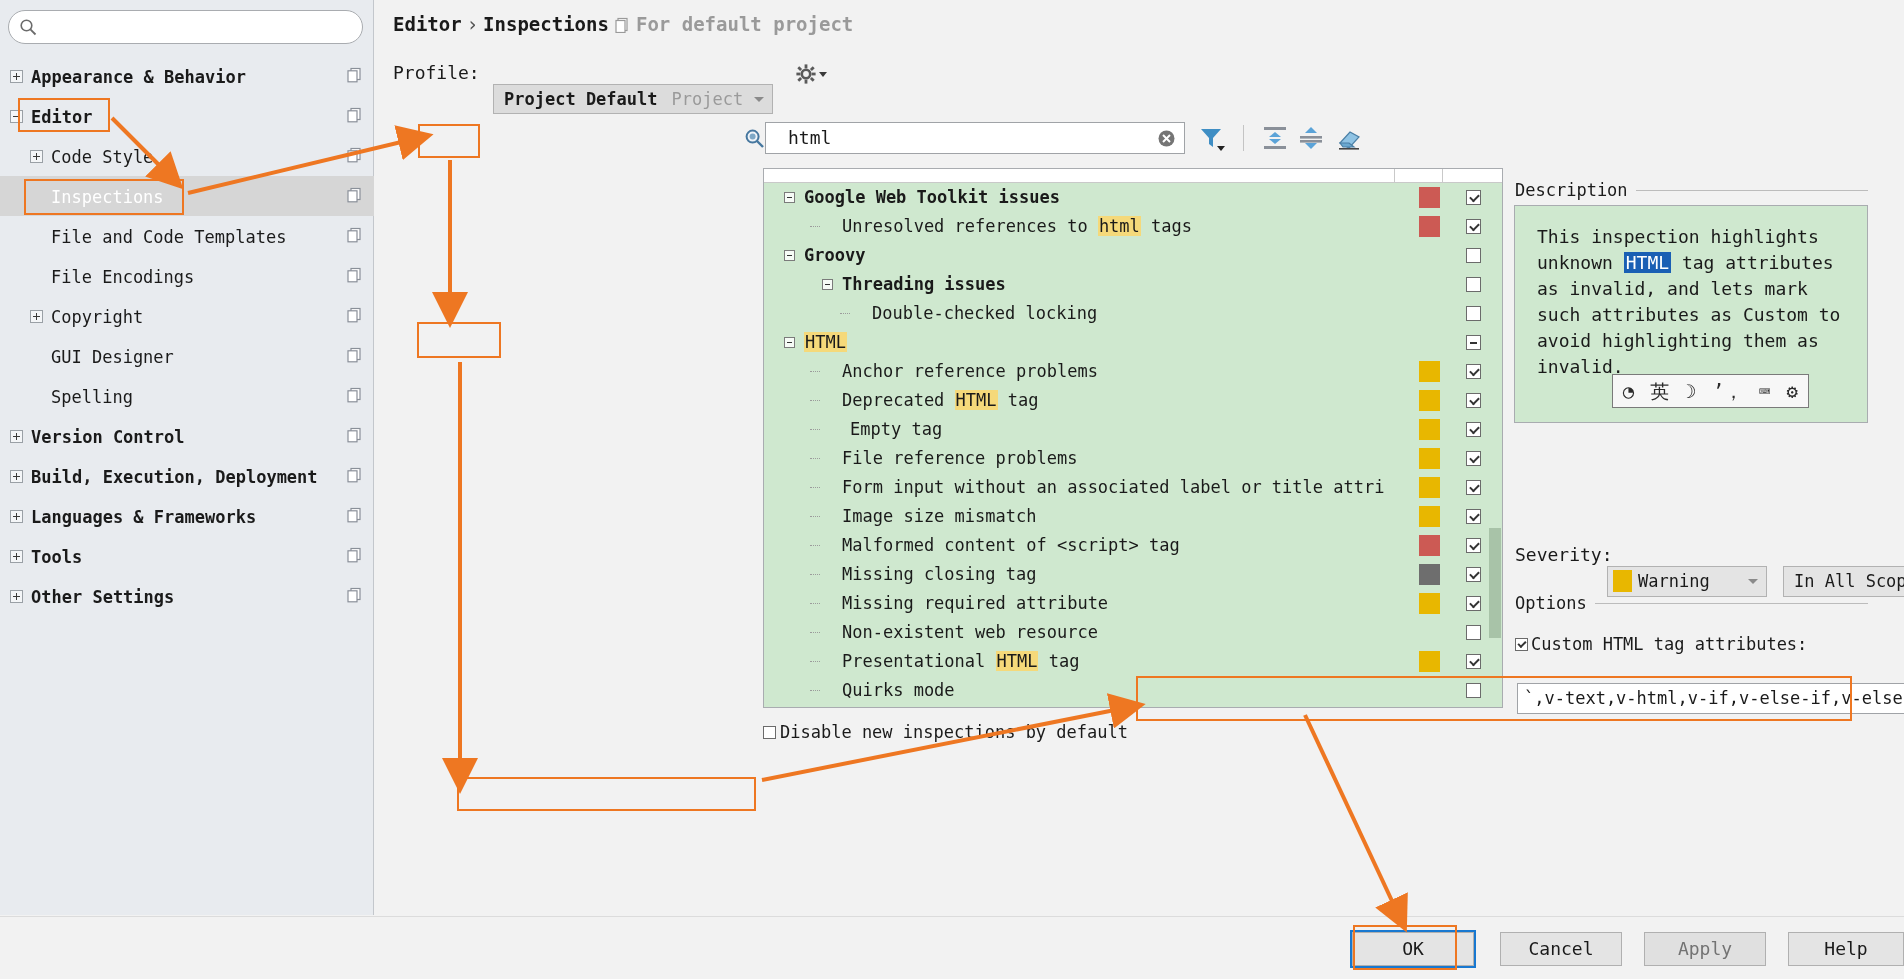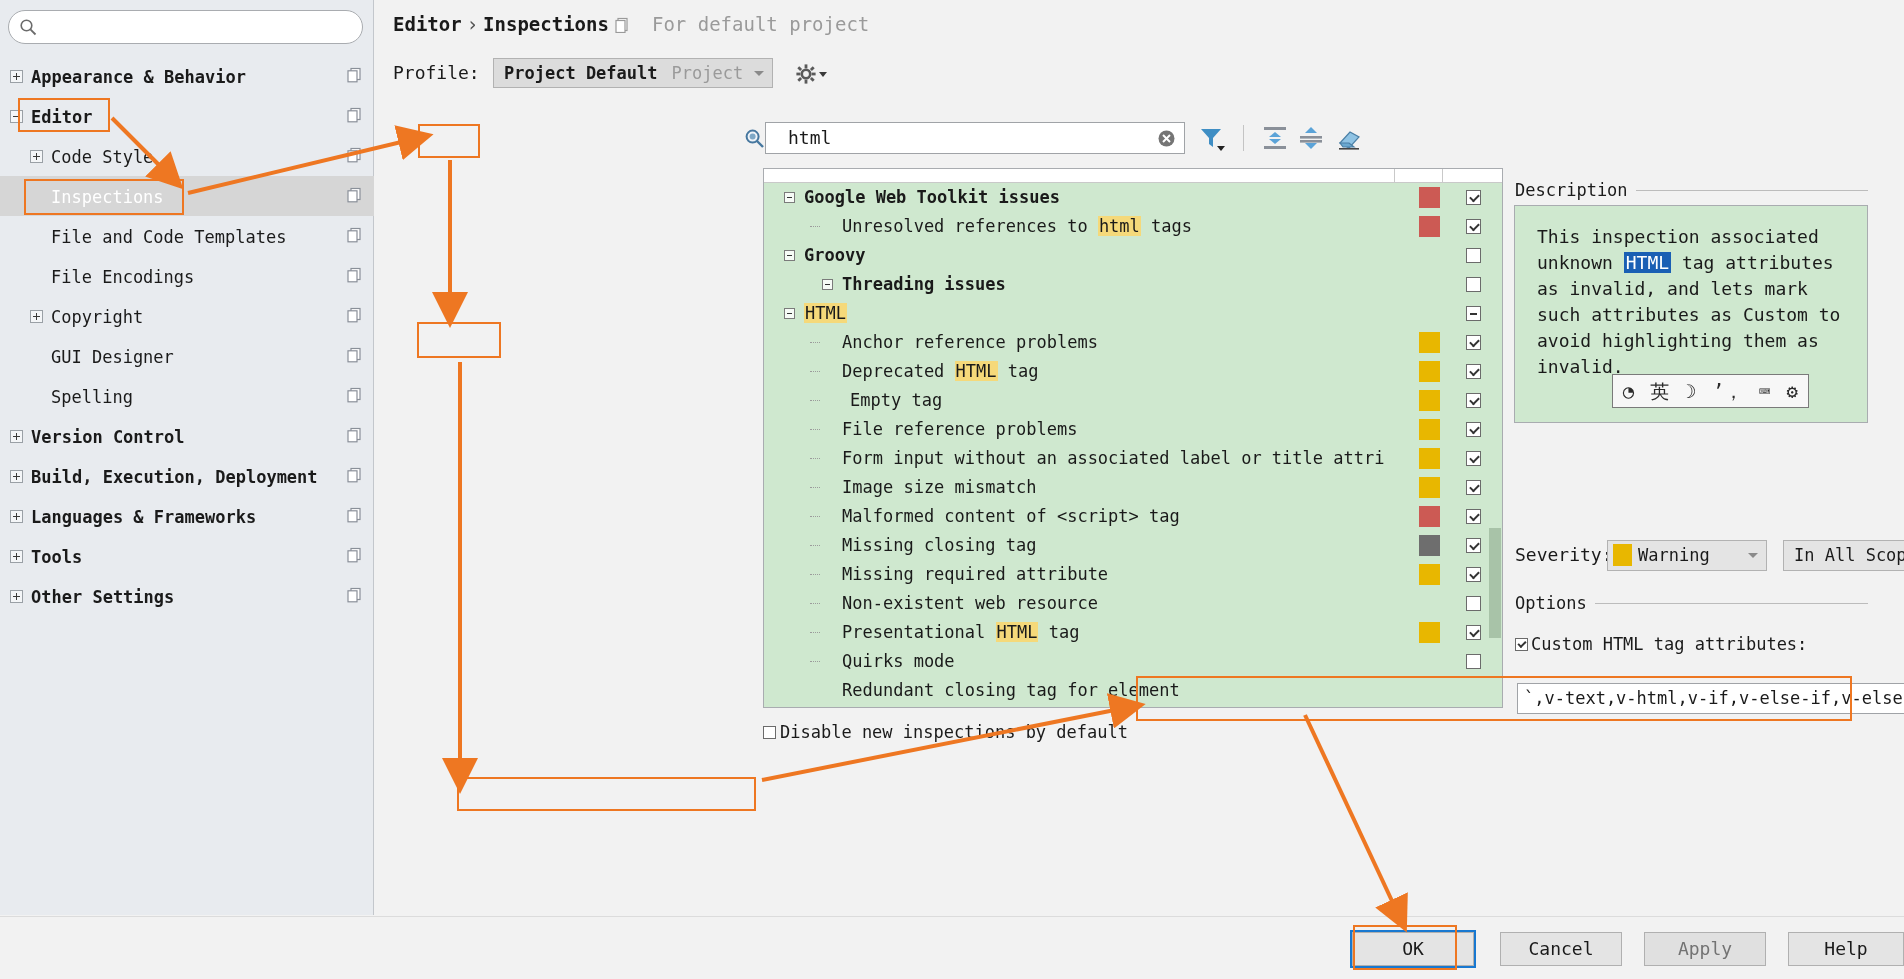--- a/index.html
+++ b/index.html
@@ -56,28 +56,28 @@
     position: absolute; right: 12px; top: 11px; width: 16px; height: 16px;
   }
 
   
   .main { position: absolute; left: 375px; top: 0; right: 0; height: 915px; background: #f2f2f2; }
   .breadcrumb {
     position: absolute; left: 18px; top: 13px; font-size: 19px;
   }
   .breadcrumb .crumb { font-weight: bold; }
   .breadcrumb .sep { color: #555; margin: 0 5px; font-weight: normal; }
-  .breadcrumb .sub { color: #9a9a9a; font-weight: normal; margin-left: 22px; }
+  .breadcrumb .sub { color: #9a9a9a; font-weight: bold; margin-left: 6px; }
   .bcicon { display: inline-block; width: 15px; height: 16px; vertical-align: -2px; margin-left: 6px; }
 
   .profile-row { position: absolute; left: 18px; top: 58px; height: 34px; }
   .profile-label { position: absolute; left: 0; top: 4px; font-size: 18px; }
   .combo {
     position: absolute; background: #dcdcdc; border: 1px solid #b2b2b2;
-    height: 30px; line-height: 28px; padding-left: 10px;
+    height: 30px; line-height: 28px; padding-left: 10px; margin-top: 26px;
   }
   #profile-combo { left: 100px; top: 0; width: 280px; }
   #profile-combo .val { font-weight: bold; }
   #profile-combo .scope { color: #9a9a9a; margin-left: 14px; }
   .combo .arrow {
     position: absolute; right: 8px; top: 12px;
     width: 0; height: 0; border-left: 5px solid transparent;
     border-right: 5px solid transparent; border-top: 5px solid #8a8a8a;
   }
   .gear-btn { position: absolute; left: 400px; top: 4px; width: 34px; height: 24px; }
@@ -380,20 +380,25 @@
             <span class="chk"></span>
           </div>
           <div class="irow">
             <span style="position: absolute; left: 46px; top: 9px; width: 11px; height: 11px; border: 1px solid rgb(123, 123, 123); background: rgb(246, 251, 246);">
               <span style="position:absolute;left:2px;top:4px;width:5px;height:1px;background:#333"></span>
             </span>
             <span class="itxt" style="left: 66px; font-weight: bold;">Threading issues</span>
             <span class="chk"></span>
           </div>
           <div class="irow">
+            <span style="position: absolute; left: 64px; top: 14px; width: 10px; height: 1px; border-top: 1px dotted rgb(155, 155, 155);"></span>
+            <span class="itxt" style="left: 96px;">Double-checked locking</span>
+            <span class="chk"></span>
+          </div>
+          <div class="irow">
             <span style="position: absolute; left: 8px; top: 9px; width: 11px; height: 11px; border: 1px solid rgb(123, 123, 123); background: rgb(246, 251, 246);">
               <span style="position:absolute;left:2px;top:4px;width:5px;height:1px;background:#333"></span>
             </span>
             <span class="itxt" style="left: 28px;"><span class="hl">HTML</span></span>
             <span class="chk dash"></span>
           </div>
           <div class="irow">
             <span style="position: absolute; left: 34px; top: 14px; width: 10px; height: 1px; border-top: 1px dotted rgb(155, 155, 155);"></span>
             <span class="itxt" style="left: 66px;">Anchor reference problems</span>
             <span class="sev" style="background: rgb(232, 183, 0);"></span>
@@ -472,21 +477,21 @@
       </div>
     </div>
 
     <div class="disable-row">
       <span class="cbx"></span><span>Disable new inspections by default</span>
     </div>
 
     <div class="desc-line"></div>
     <div class="desc-title">Description</div>
     <div class="desc-box">
-      <span>This inspection associated unknown </span><span class="hlsel">HTML</span><span> tag attributes as invalid, and lets mark such attributes as Custom to avoid highlighting them as invalid.</span>
+      <span>This inspection highlights unknown </span><span class="hlsel">HTML</span><span> tag attributes as invalid, and lets mark such attributes as Custom to avoid highlighting them as invalid.</span>
       <div class="ime-bar">
         <span>◔</span>
         <span>英</span>
         <span>☽</span>
         <span>’，</span>
         <span>⌨</span>
         <span>⚙</span>
       </div>
     </div>
 

